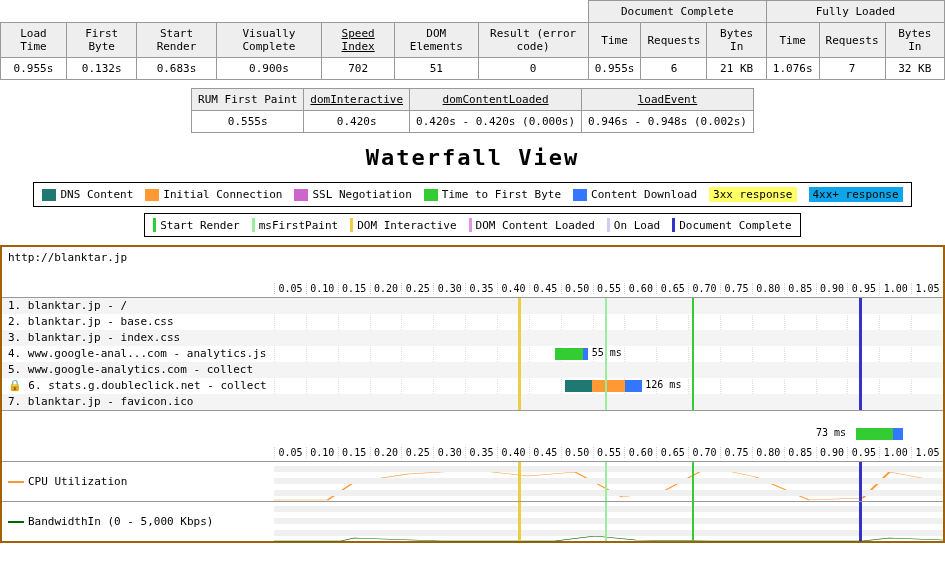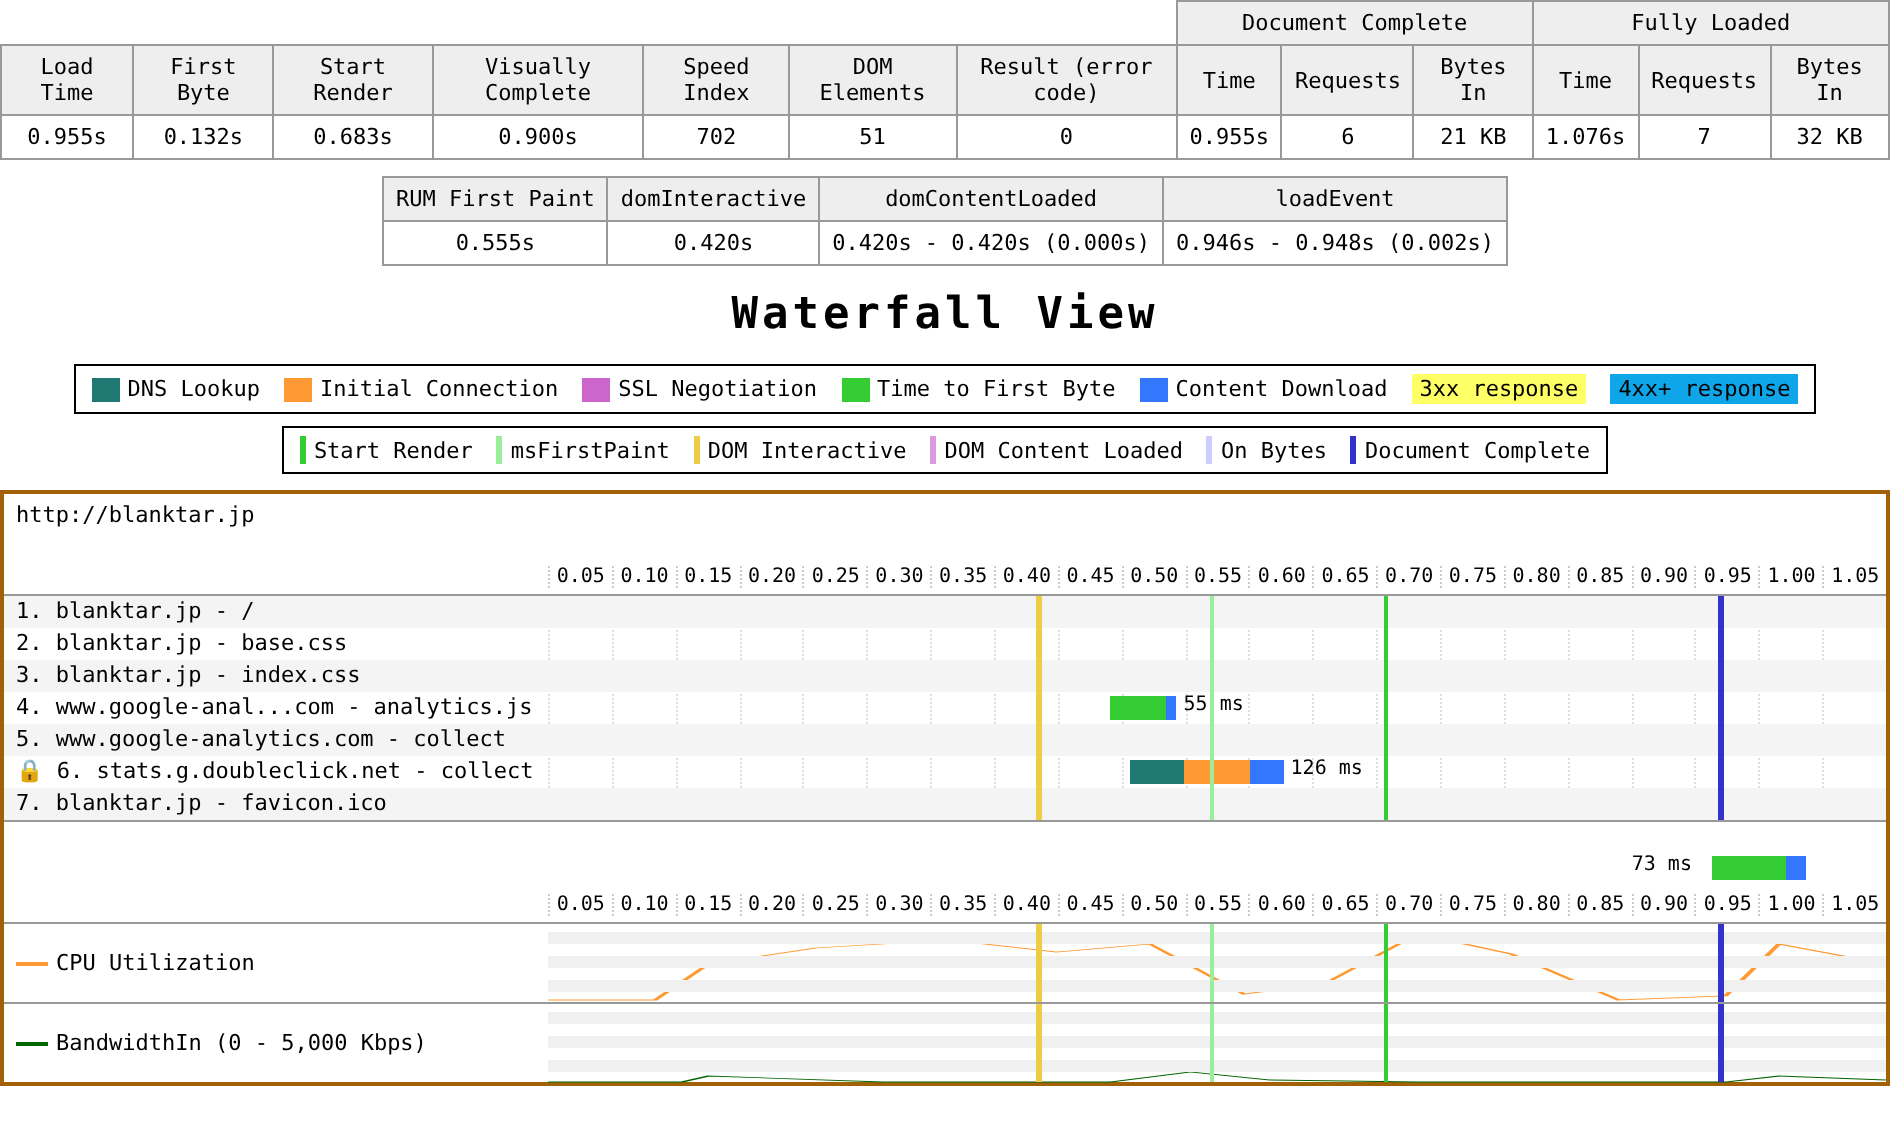--- a/index.html
+++ b/index.html
@@ -2,21 +2,21 @@
 <html><head>
 <meta charset="utf-8">
 <style>
 * { box-sizing: border-box; margin: 0; padding: 0; }
 body { font-family: monospace; font-size: 11px; background: #fff; width: 945px; }
 table { border-collapse: collapse; }
 th, td { border: 1px solid #999; padding: 4px 6px; text-align: center; font-weight: normal; }
 th { background: #eee; }
 .main-metrics { display: flex; justify-content: flex-start; margin-bottom: 8px; }
 .main-metrics table { width: 945px; }
-.linked { }
+.linked { text-decoration: underline; }
 .rum-table { margin: 0 auto 12px; }
 .waterfall-title { text-align: center; font-family: monospace; font-size: 22px; font-weight: bold; letter-spacing: 2px; margin: 10px 0 12px; }
 .legend-row { border: 1px solid #000; padding: 4px 8px; margin: 0 auto 6px; display: flex; justify-content: center; gap: 12px; flex-wrap: wrap; width: fit-content; }
 .legend-item { display: flex; align-items: center; gap: 4px; font-size: 11px; }
 .swatch { width: 14px; height: 12px; display: inline-block; }
 .bar-swatch { width: 3px; height: 14px; display: inline-block; }
 .waterfall-container { border: 2px solid #a16207; margin-top: 8px; position: relative; }
 .wf-header { display: flex; border-bottom: 1px solid #999; }
 .wf-label-col { width: 272px; flex-shrink: 0; padding: 4px 6px; font-size: 11px; }
 .wf-chart-col { flex: 1; position: relative; }
@@ -98,21 +98,21 @@
         <td>0.946s - 0.948s (0.002s)</td>
       </tr>
 </tbody>
   </table>
 
 <div class="waterfall-title">Waterfall View</div>
 
 <div class="legend-row" id="leg1">
     <span class="legend-item">
       <span class="swatch" style="background:#1f7872"></span>
-      <span>DNS Lookup</span>
+      <span>DNS Content</span>
     </span>
     <span class="legend-item">
       <span class="swatch" style="background:#ff9933"></span>
       <span>Initial Connection</span>
     </span>
     <span class="legend-item">
       <span class="swatch" style="background:#cc66cc"></span>
       <span>SSL Negotiation</span>
     </span>
     <span class="legend-item">
@@ -142,21 +142,21 @@
     <span class="legend-item">
       <span class="bar-swatch" style="background:#eecc44"></span>
       <span>DOM Interactive</span>
     </span>
     <span class="legend-item">
       <span class="bar-swatch" style="background:#dd99dd"></span>
       <span>DOM Content Loaded</span>
     </span>
     <span class="legend-item">
       <span class="bar-swatch" style="background:#ccccff"></span>
-      <span>On Bytes</span>
+      <span>On Load</span>
     </span>
     <span class="legend-item">
       <span class="bar-swatch" style="background:#3333cc"></span>
       <span>Document Complete</span>
     </span>
   </div>
 
 <div class="waterfall-container">
   <div class="wf-header">
     <div class="wf-label-col">http://blanktar.jp</div>

